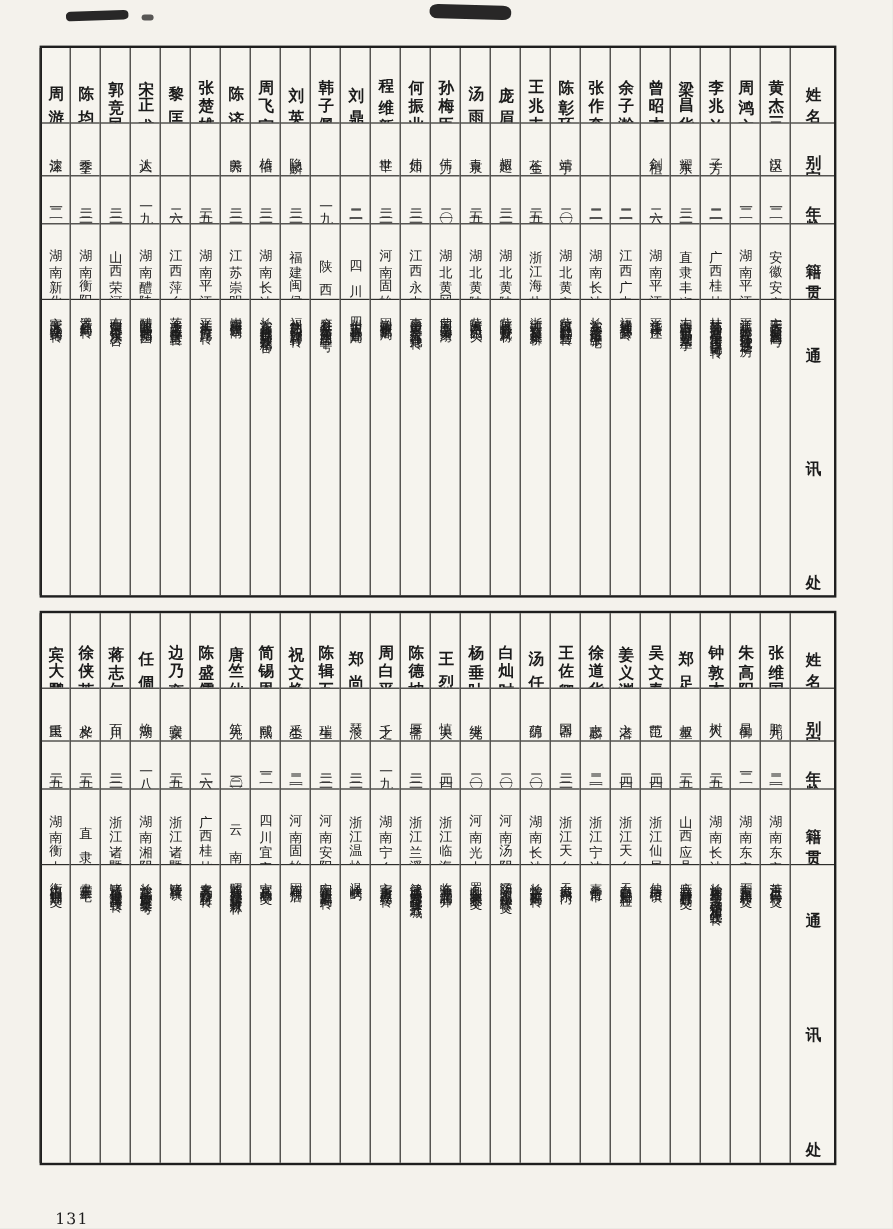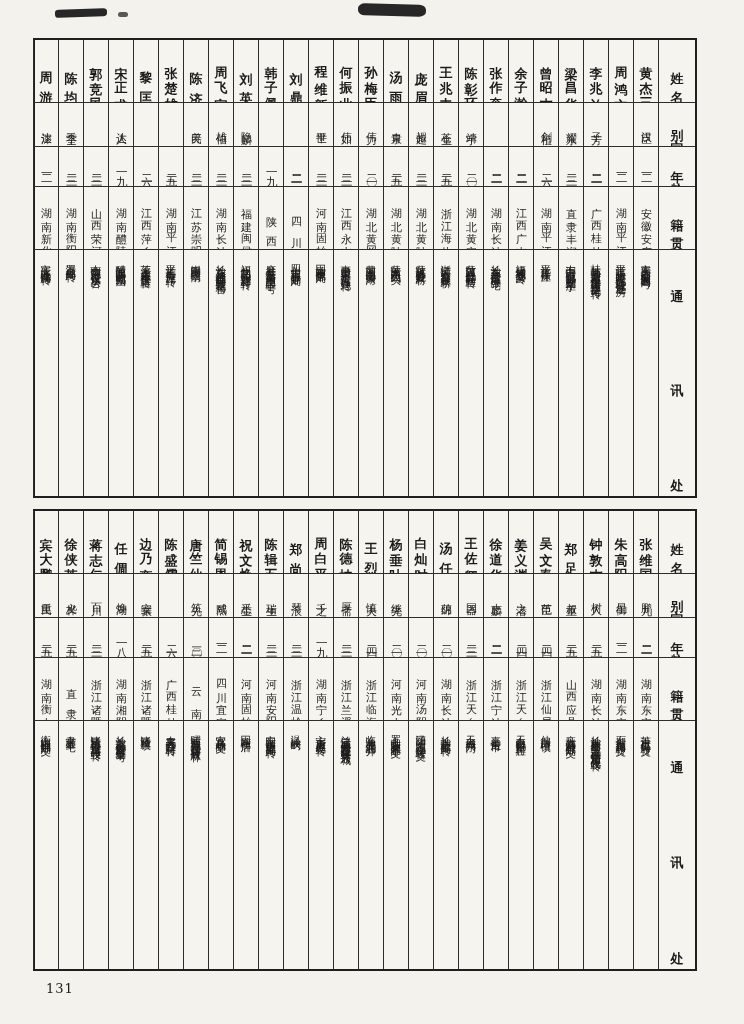--- a/index.html
+++ b/index.html
@@ -32,21 +32,21 @@
   .row-age{height:40px;font-size:11.5px;letter-spacing:1px;}
   .row-origin{height:63px;font-size:11px;justify-content:space-evenly;}
   .row-addr{flex:1;font-size:10.5px;justify-content:flex-start;padding-top:6px;letter-spacing:1.5px;}
   .header .vcell{font-weight:700;font-size:13px;letter-spacing:0;justify-content:space-evenly;padding:4px 0;}
   .header .row-addr{padding:28px 0;justify-content:space-between;}
   .char{display:block;}
   .smudge{position:absolute;background:#161616;opacity:.92;}
   #smudge-1{left:55px;top:9px;width:52px;height:8px;border-radius:4px/3px;transform:rotate(-2deg);}
   #smudge-2{left:358px;top:4px;width:68px;height:12px;border-radius:7px/5px;transform:rotate(1.5deg);}
   #smudge-3{left:118px;top:12px;width:10px;height:5px;border-radius:3px;opacity:.7;}
-  .page-number{position:absolute;left:46px;top:981px;font-size:13px;letter-spacing:1px;}
+  .page-number{position:absolute;left:46px;top:1009px;font-size:13px;letter-spacing:1px;}
 </style>
 </head>
 <body>
 
 <div class="page">
   <div class="smudge" id="smudge-1"></div>
   <div class="smudge" id="smudge-2"></div>
   <div class="smudge" id="smudge-3"></div>
 
   <div class="vtable" id="table-top">

